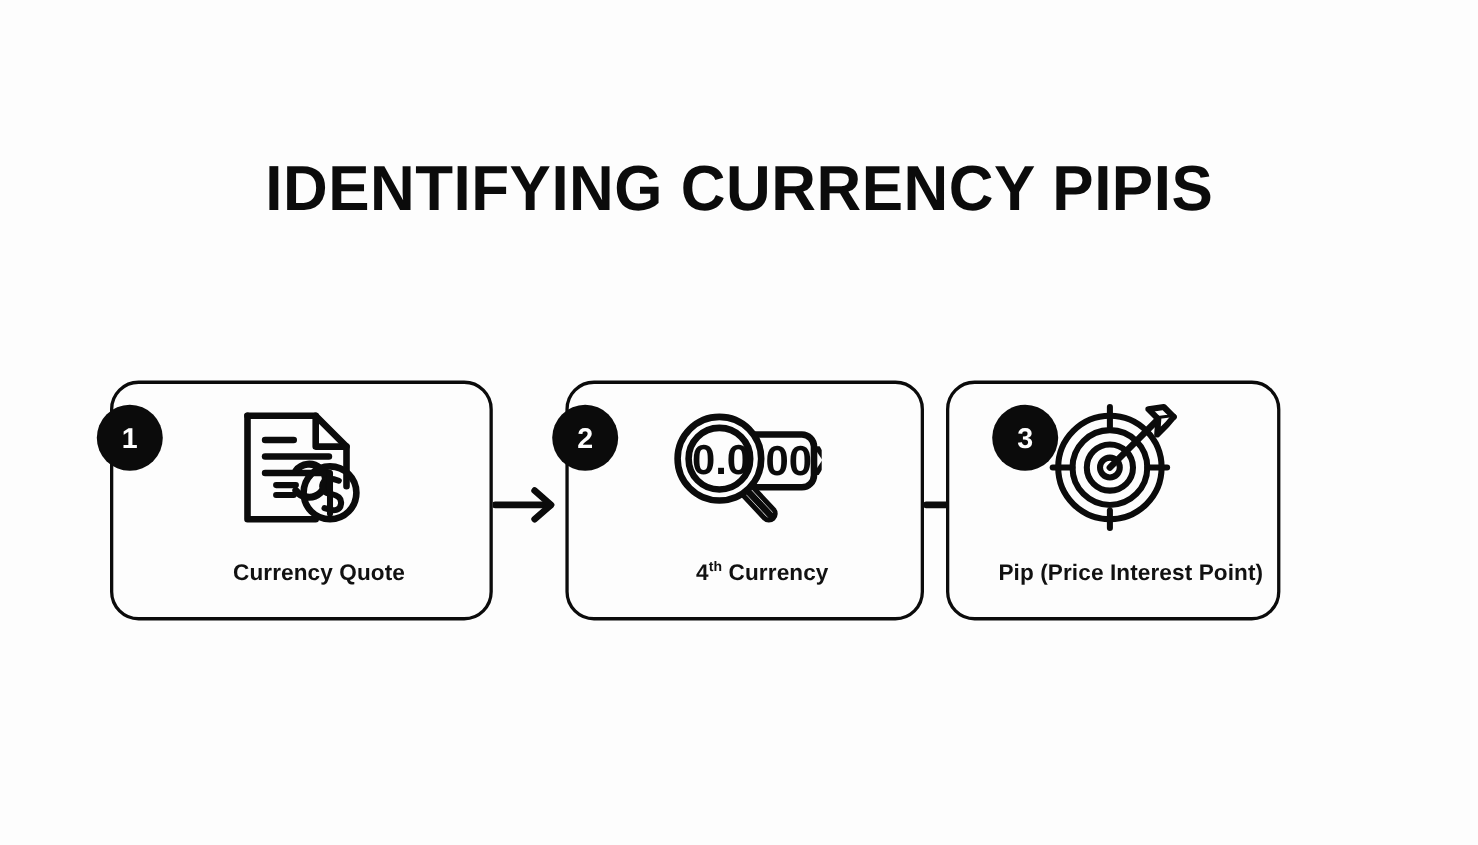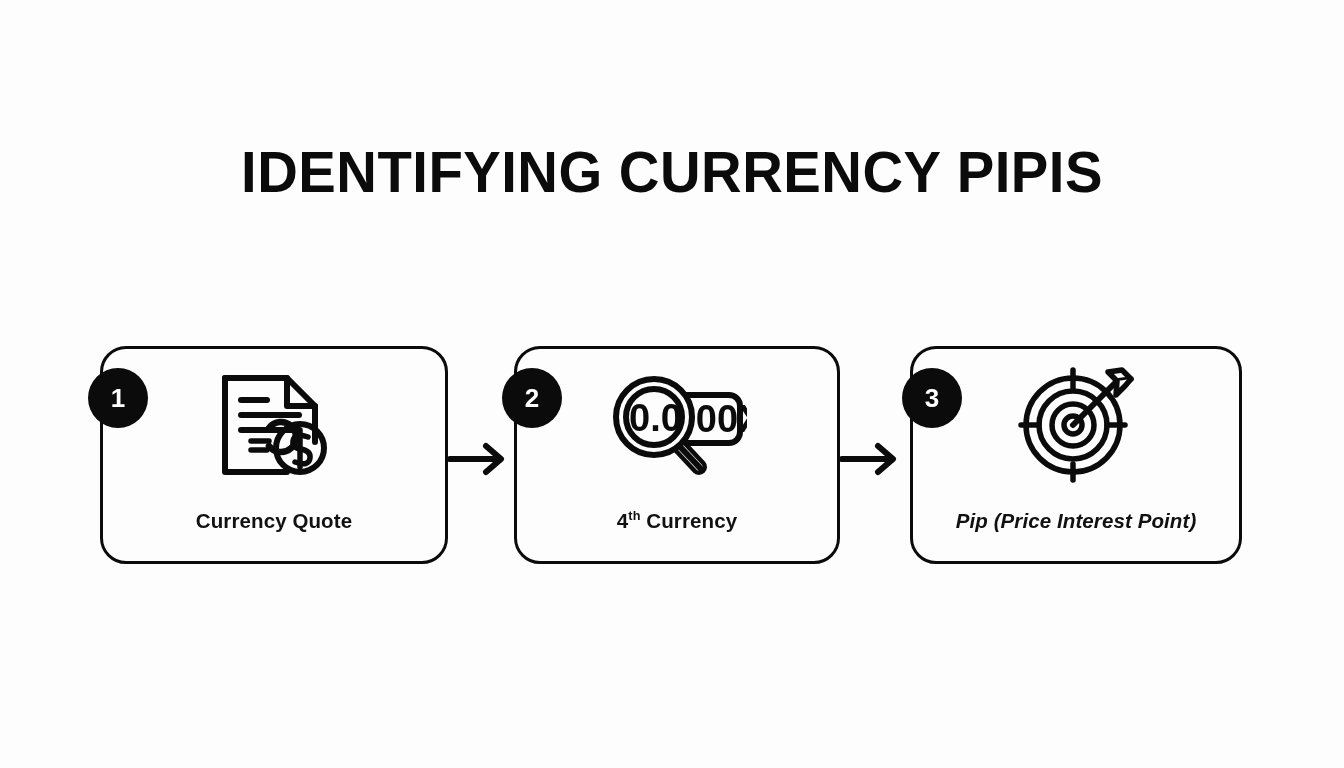--- a/index.html
+++ b/index.html
@@ -54,21 +54,21 @@
     position: absolute;
     top: 333px;
     height: 218px;
     border: 3.5px solid #0b0b0b;
     border-radius: 26px;
     background: #fdfdfd;
     box-sizing: border-box;
   }
   #card-1 { left: 100px;  width: 348px; }
   #card-2 { left: 514px;  width: 326px; }
-  #card-3 { left: 910px;  width: 332px; font-style: italic; }
+  #card-3 { left: 860px;  width: 304px; }
 
   .card-icon {
     position: absolute;
     left: 0;
     top: 22px;
     width: 100%;
     display: flex;
     justify-content: center;
     align-items: center;
     height: 108px;
@@ -78,20 +78,21 @@
     left: 0;
     bottom: 28px;
     width: 100%;
     text-align: center;
     font-family: "Liberation Sans", sans-serif;
     font-weight: 700;
     font-size: 20.5px;
     color: #111111;
     letter-spacing: 0.1px;
     white-space: nowrap;
+    padding-left: 16px;
   }
   .card-label sup {
     font-size: 0.62em;
     vertical-align: super;
     line-height: 0;
   }
 
   .badge {
     position: absolute;
     top: 355px;

